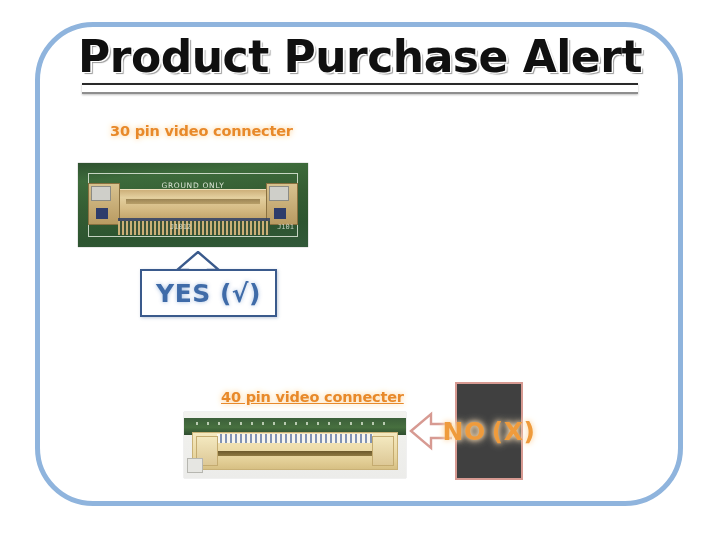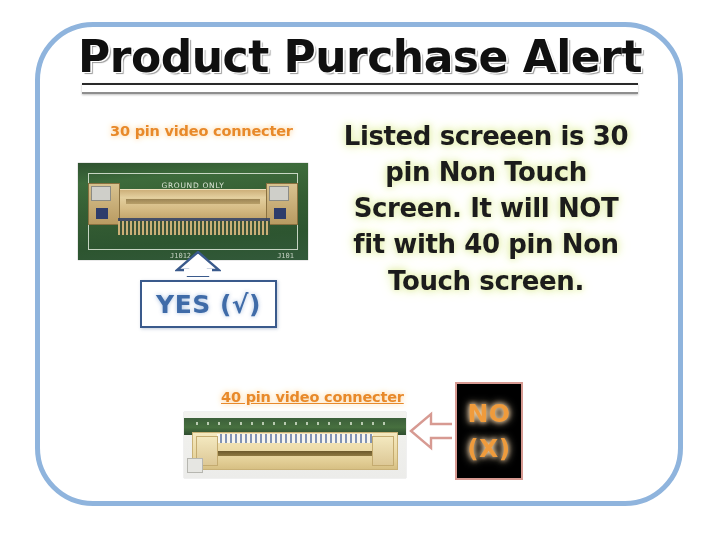--- a/index.html
+++ b/index.html
@@ -95,21 +95,21 @@
     letter-spacing: -0.2px;
     text-decoration: underline;
   }
 
   
   #pcb30 {
     position: absolute;
     left: 78px;
     top: 163px;
     width: 230px;
-    height: 97px;
+    height: 84px;
     background:
       linear-gradient(175deg, #2f5230 0%, #3d6b3b 18%, #355d33 45%, #2d5530 75%, #32593a 100%);
     overflow: hidden;
     box-shadow: 0 0 1px rgba(0,0,0,0.5);
   }
   #pcb30 .silk-box {
     position: absolute;
     left: 10px;
     top: 10px;
     right: 10px;
@@ -123,21 +123,21 @@
     top: 18px;
     text-align: center;
     font-family: "DejaVu Sans", sans-serif;
     font-size: 7.5px;
     letter-spacing: 0.7px;
     color: rgba(240,245,235,0.88);
     filter: blur(0.35px);
   }
   #pcb30 .silk-left, #pcb30 .silk-right {
     position: absolute;
-    bottom: 0;
+    bottom: 16px;
     font-family: "DejaVu Sans Mono", monospace;
     font-size: 7px;
     color: rgba(235,240,230,0.78);
     filter: blur(0.3px);
   }
   #pcb30 .silk-left { left: 92px; }
   #pcb30 .silk-right { right: 14px; }
 
   
   #pcb30 .conn-body {
@@ -214,21 +214,21 @@
     left: 175px;
     top: 251px;
     width: 46px;
     height: 26px;
   }
 
   
   #yes-box {
     position: absolute;
     left: 140px;
-    top: 280px;
+    top: 269px;
     width: 137px;
     height: 48px;
     border: 2.5px solid #3a5a8c;
     box-sizing: border-box;
     background: #ffffff;
     display: flex;
     align-items: center;
     justify-content: center;
     box-shadow: 1px 1px 3px rgba(120,140,170,0.45);
   }
@@ -347,23 +347,23 @@
 
   
   #no-box {
     position: absolute;
     left: 455px;
     top: 382px;
     width: 68px;
     height: 98px;
     border: 2.5px solid #d79a92;
     box-sizing: border-box;
-    background: #000000;
+    background: #404040;
     display: flex;
-    flex-direction: column;
+    flex-direction: row;
     align-items: center;
     justify-content: center;
     gap: 6px;
   }
   .no-line {
     font-family: "DejaVu Sans", sans-serif;
     font-size: 25px;
     font-weight: bold;
     color: #ef9b3c;
     letter-spacing: 0.5px;
@@ -423,21 +423,20 @@
 
   <svg id="yes-arrow" viewBox="0 0 46 26">
     <polygon points="23,1 44,19 33,19 33,25 13,25 13,19 2,19" fill="#ffffff" stroke="#3a5a8c" stroke-width="2.4" stroke-linejoin="miter"></polygon>
   </svg>
   <div id="yes-gap"></div>
 
   <div id="yes-box">
     <span id="yes-label">YES (√)</span>
   </div>
 
-  <div id="message">Listed screeen is 30 pin Non Touch Screen. It will NOT fit with 40 pin Non Touch screen.</div>
 
   <div class="orange-caption" id="caption-40">40 pin video connecter</div>
 
   <div id="pcb40">
     <div class="board">
       <div class="dots"></div>
     </div>
     <div class="conn">
       <div class="pinrow"></div>
       <div class="trough"></div>

